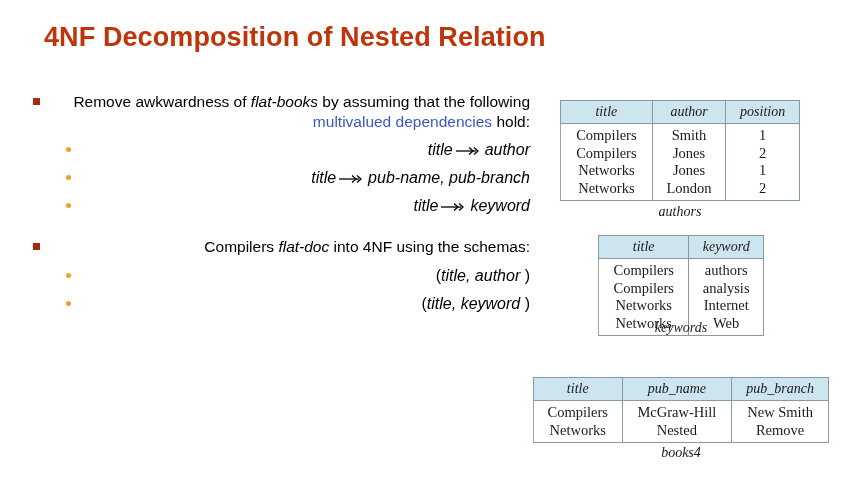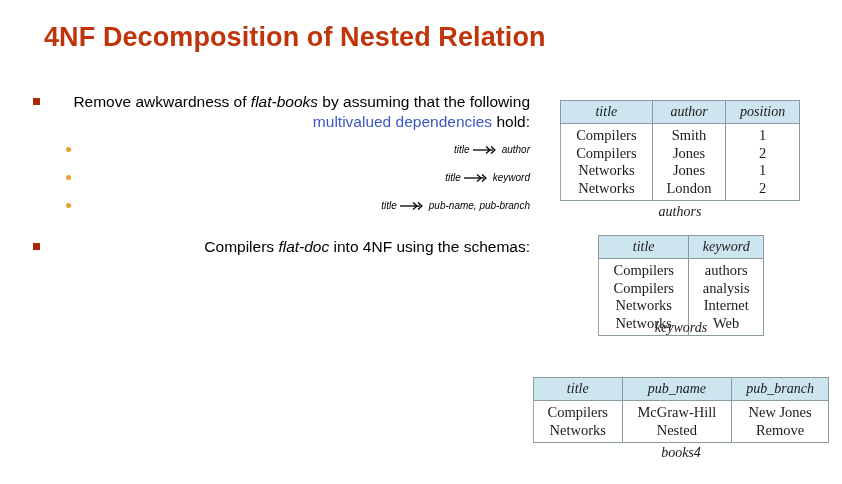--- a/index.html
+++ b/index.html
@@ -50,21 +50,21 @@
     top: 6px;
     width: 7px;
     height: 7px;
     background: #a82a08;
     display: block;
   }
 
   .level2 {
     position: relative;
     padding-left: 60px;
-    font-size: 10px;
+    font-size: 16px;
     color: #000000;
     line-height: 18px;
     margin: 10px 0 0 0;
   }
   .level2 .dot-bullet {
     position: absolute;
     left: 36px;
     top: 6px;
     width: 5px;
     height: 5px;
@@ -158,40 +158,48 @@
           <polyline points="18,1.5 22,5 18,8.5" fill="none" stroke="#000" stroke-width="1.3"></polyline>
         </svg></span><span class="ital">author</span>
   </div>
 
   <div class="level2">
     <span class="dot-bullet"></span>
     <span class="ital">title</span><span class="mvd-arrow"><svg width="26" height="10" viewBox="0 0 26 10">
           <line x1="0" y1="5" x2="20" y2="5" stroke="#000" stroke-width="1.3"></line>
           <polyline points="13,1.5 17,5 13,8.5" fill="none" stroke="#000" stroke-width="1.3"></polyline>
           <polyline points="18,1.5 22,5 18,8.5" fill="none" stroke="#000" stroke-width="1.3"></polyline>
-        </svg></span><span class="ital">keyword</span>
+        </svg></span><span class="ital">pub-name, pub-branch</span>
   </div>
 
   <div class="level2">
     <span class="dot-bullet"></span>
     <span class="ital">title</span><span class="mvd-arrow"><svg width="26" height="10" viewBox="0 0 26 10">
           <line x1="0" y1="5" x2="20" y2="5" stroke="#000" stroke-width="1.3"></line>
           <polyline points="13,1.5 17,5 13,8.5" fill="none" stroke="#000" stroke-width="1.3"></polyline>
           <polyline points="18,1.5 22,5 18,8.5" fill="none" stroke="#000" stroke-width="1.3"></polyline>
-        </svg></span><span class="ital">pub-name, pub-branch</span>
+        </svg></span><span class="ital">keyword</span>
   </div>
 
   <div class="group-gap"></div>
 
   <div class="level1">
     <span class="sq-bullet"></span>
     <span>Compilers </span><span class="ital">flat-doc</span><span> into 4NF using the schemas:</span>
   </div>
 
-
+  <div class="level2">
+    <span class="dot-bullet"></span>
+    <span>(</span><span class="ital">title, author</span><span> )</span>
+  </div>
+
+  <div class="level2">
+    <span class="dot-bullet"></span>
+    <span>(</span><span class="ital">title, keyword</span><span> )</span>
+  </div>
 
 
 </div>
 
 <table class="rel-table" id="table-authors">
   <thead>
     <tr>
       <th>title</th>
       <th>author</th>
       <th>position</th>
@@ -255,21 +263,21 @@
     <tr>
       <th>title</th>
       <th>pub_name</th>
       <th>pub_branch</th>
     </tr>
   </thead>
   <tbody>
     <tr>
       <td class="lcell">Compilers</td>
       <td>McGraw-Hill</td>
-      <td>New Jones</td>
+      <td>New Smith</td>
     </tr>
     <tr>
       <td class="lcell">Networks</td>
       <td>Nested</td>
       <td>Remove</td>
     </tr>
   </tbody>
 </table>
 <div class="caption" id="cap-books4">books4</div>
 

